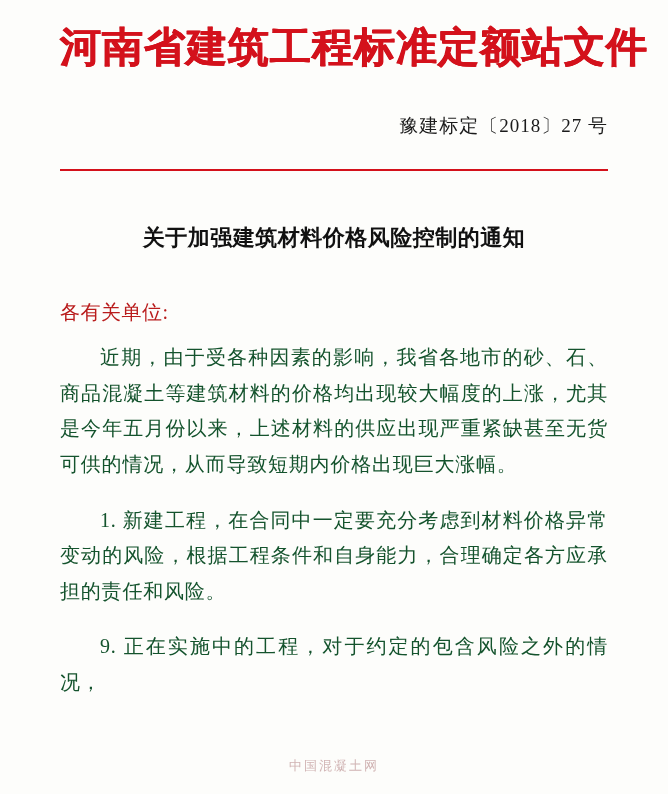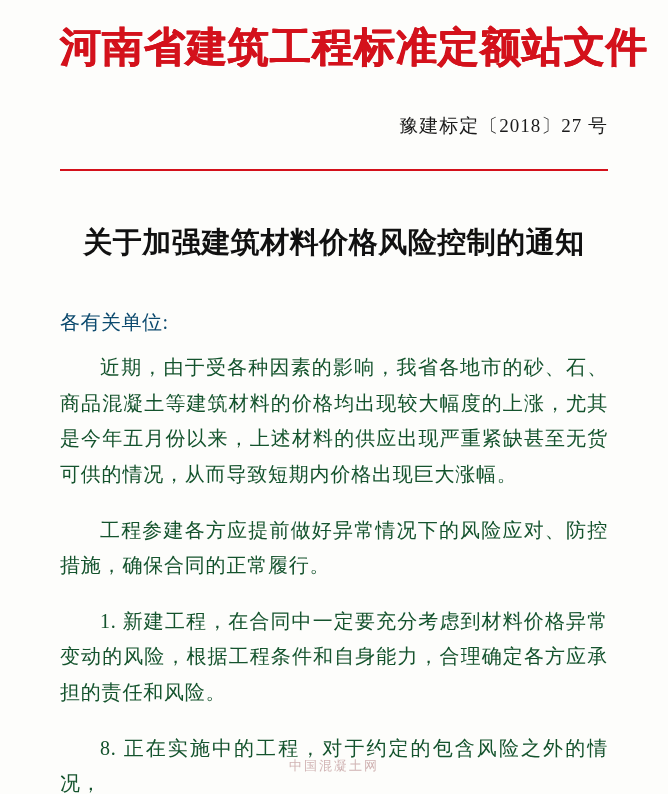--- a/index.html
+++ b/index.html
@@ -43,29 +43,29 @@
   .red-rule {
     margin: 30px 0 0 0;
     height: 2px;
     background: #d4111b;
     border: none;
     width: 100%;
   }
   .subject {
     margin-top: 52px;
     text-align: center;
-    font-size: 29px;
+    font-size: 22px;
     font-weight: bold;
     color: #111;
     letter-spacing: 0.5px;
   }
   .salutation {
     margin-top: 46px;
     font-size: 20px;
-    color: #0c4a6e;
+    color: #b91c1c;
     letter-spacing: 0.5px;
   }
   .para {
     margin-top: 14px;
     font-size: 20px;
     color: #14532d;
     line-height: 1.78;
     text-align: justify;
     text-indent: 2em;
     letter-spacing: 0.8px;
@@ -94,21 +94,20 @@
   <div class="doc-number">豫建标定〔2018〕27 号</div>
 
   <hr class="red-rule">
 
   <div class="subject">关于加强建筑材料价格风险控制的通知</div>
 
   <div class="salutation">各有关单位:</div>
 
   <p class="para">近期，由于受各种因素的影响，我省各地市的砂、石、商品混凝土等建筑材料的价格均出现较大幅度的上涨，尤其是今年五月份以来，上述材料的供应出现严重紧缺甚至无货可供的情况，从而导致短期内价格出现巨大涨幅。</p>
 
-  <p class="para">工程参建各方应提前做好异常情况下的风险应对、防控措施，确保合同的正常履行。</p>
 
   <p class="para">1. 新建工程，在合同中一定要充分考虑到材料价格异常变动的风险，根据工程条件和自身能力，合理确定各方应承担的责任和风险。</p>
 
-  <p class="para">8. 正在实施中的工程，对于约定的包含风险之外的情况，</p>
+  <p class="para">9. 正在实施中的工程，对于约定的包含风险之外的情况，</p>
 
   <div class="watermark">中国混凝土网</div>
 
 </div>
 
 </body></html>

